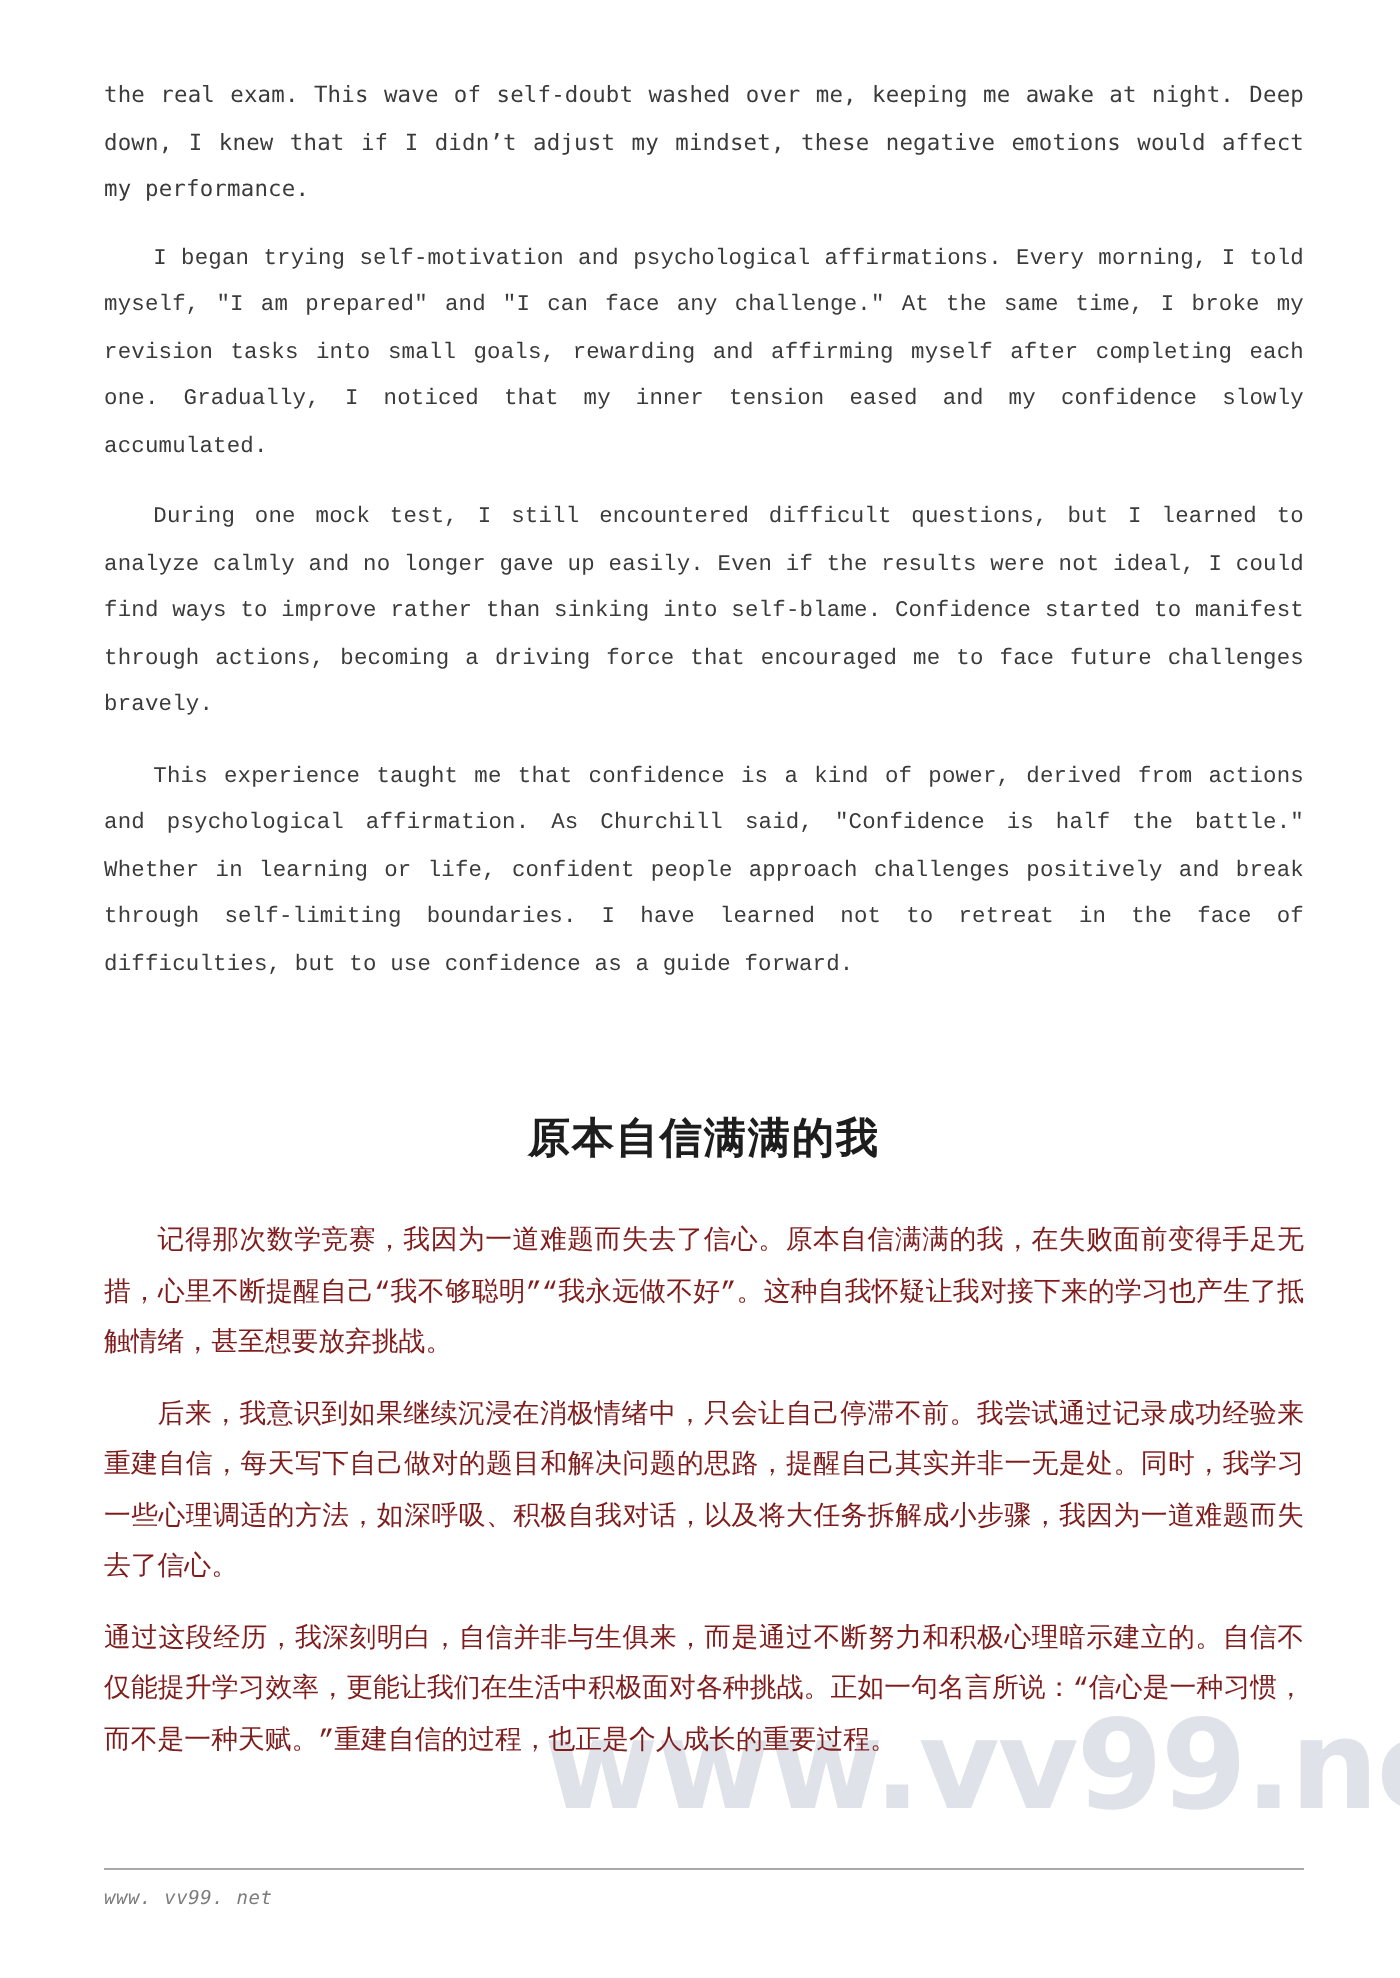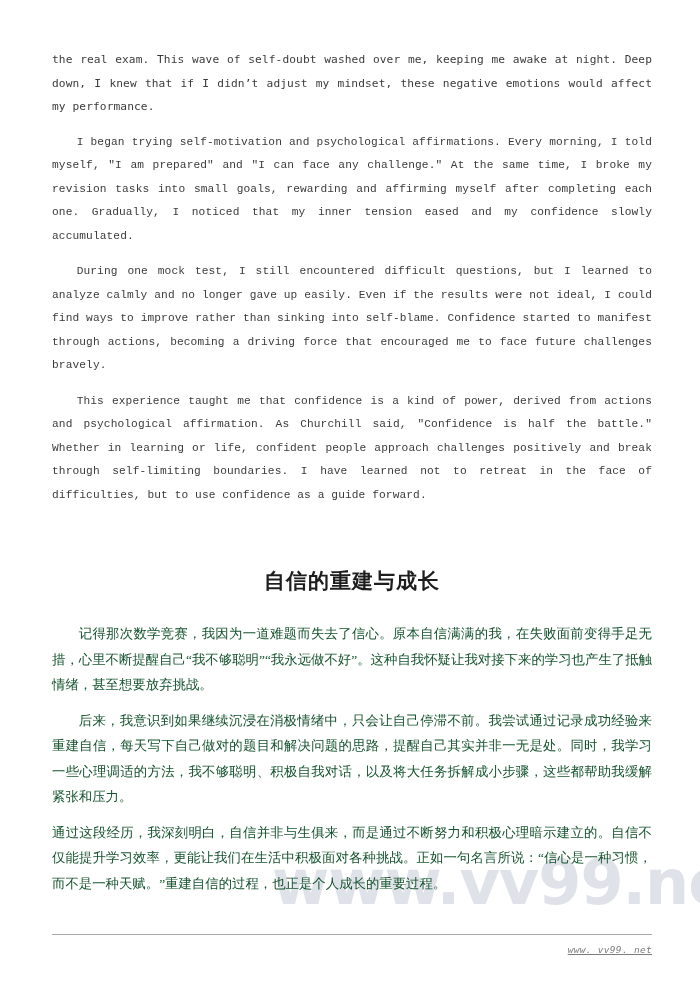--- a/index.html
+++ b/index.html
@@ -41,21 +41,21 @@
   
   .content {
     position: absolute;
     left: 52px;
     top: 0;
     width: 600px;
     z-index: 2;
   }
 
   
-  .en-block { padding-top: 48px; }
+  .en-block { padding-top: 36px; }
 
   p.en {
     margin: 0 0 12px 0;
     font-family: "DejaVu Sans Mono", "Liberation Mono", monospace;
     font-size: 11.2px;
     line-height: 23.5px;
     color: #3b3b3b;
     text-align: justify;
     text-justify: inter-word;
     letter-spacing: 0.1px;
@@ -71,24 +71,24 @@
     text-align: center;
     font-family: "DejaVu Sans", sans-serif;
     font-weight: bold;
     font-size: 21px;
     letter-spacing: 1px;
     color: #1d1d1d;
   }
 
   p.cn {
     margin: 0 0 10px 0;
-    font-family: Liberation Serif, serif;
+    font-family: Liberation Mono, monospace;
     font-size: 13.4px;
     line-height: 25.5px;
-    color: #14532d;
+    color: #7f1d1d;
     text-align: justify;
     text-justify: inter-ideograph;
   }
   p.cn.indent { text-indent: 2em; }
   p.cn:last-child { margin-bottom: 0; }
 
   
   .footer {
     position: absolute;
     left: 52px;
@@ -96,49 +96,47 @@
     width: 600px;
     z-index: 3;
   }
   .footer-rule {
     width: 100%;
     height: 1px;
     background: #a9a9a9;
   }
   .footer-text {
     margin-top: 9px;
-    text-align: right;
     font-family: "DejaVu Sans Mono", "Liberation Mono", monospace;
     font-style: italic;
     font-size: 9.5px;
     color: #7c7c7c;
     letter-spacing: 0.3px;
-    text-decoration: underline;
   }
 </style>
 </head>
 <body>
 
 <div class="page">
 
   <div class="watermark">www.vv99.net</div>
 
   <div class="content">
 
     <section class="en-block">
       <p class="en">the real exam. This wave of self-doubt washed over me, keeping me awake at night. Deep down, I knew that if I didn’t adjust my mindset, these negative emotions would affect my performance.</p>
       <p class="en indent">I began trying self-motivation and psychological affirmations. Every morning, I told myself, ″I am prepared″ and ″I can face any challenge.″ At the same time, I broke my revision tasks into small goals, rewarding and affirming myself after completing each one. Gradually, I noticed that my inner tension eased and my confidence slowly accumulated.</p>
       <p class="en indent">During one mock test, I still encountered difficult questions, but I learned to analyze calmly and no longer gave up easily. Even if the results were not ideal, I could find ways to improve rather than sinking into self-blame. Confidence started to manifest through actions, becoming a driving force that encouraged me to face future challenges bravely.</p>
       <p class="en indent">This experience taught me that confidence is a kind of power, derived from actions and psychological affirmation. As Churchill said, ″Confidence is half the battle.″ Whether in learning or life, confident people approach challenges positively and break through self-limiting boundaries. I have learned not to retreat in the face of difficulties, but to use confidence as a guide forward.</p>
     </section>
 
     <section class="cn-block">
-      <h1 class="cn-title">自信的重建与成长</h1>
+      <h1 class="cn-title">原本自信满满的我</h1>
       <p class="cn indent">记得那次数学竞赛，我因为一道难题而失去了信心。原本自信满满的我，在失败面前变得手足无措，心里不断提醒自己“我不够聪明”“我永远做不好”。这种自我怀疑让我对接下来的学习也产生了抵触情绪，甚至想要放弃挑战。</p>
-      <p class="cn indent">后来，我意识到如果继续沉浸在消极情绪中，只会让自己停滞不前。我尝试通过记录成功经验来重建自信，每天写下自己做对的题目和解决问题的思路，提醒自己其实并非一无是处。同时，我学习一些心理调适的方法，我不够聪明、积极自我对话，以及将大任务拆解成小步骤，这些都帮助我缓解紧张和压力。</p>
+      <p class="cn indent">后来，我意识到如果继续沉浸在消极情绪中，只会让自己停滞不前。我尝试通过记录成功经验来重建自信，每天写下自己做对的题目和解决问题的思路，提醒自己其实并非一无是处。同时，我学习一些心理调适的方法，如深呼吸、积极自我对话，以及将大任务拆解成小步骤，我因为一道难题而失去了信心。</p>
       <p class="cn">通过这段经历，我深刻明白，自信并非与生俱来，而是通过不断努力和积极心理暗示建立的。自信不仅能提升学习效率，更能让我们在生活中积极面对各种挑战。正如一句名言所说：“信心是一种习惯，而不是一种天赋。”重建自信的过程，也正是个人成长的重要过程。</p>
     </section>
 
   </div>
 
   <div class="footer">
     <div class="footer-rule"></div>
     <div class="footer-text">www. vv99. net</div>
   </div>
 

